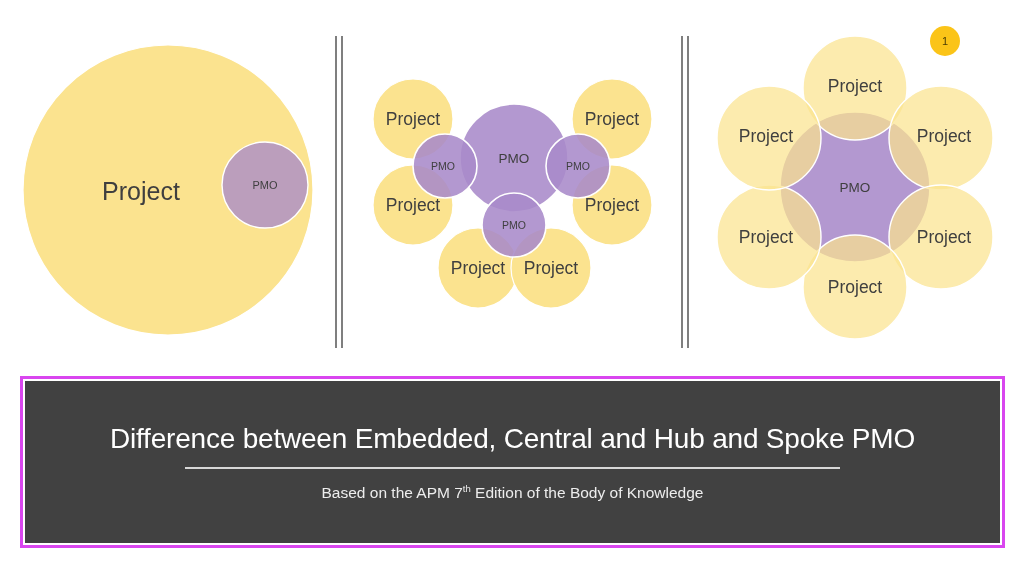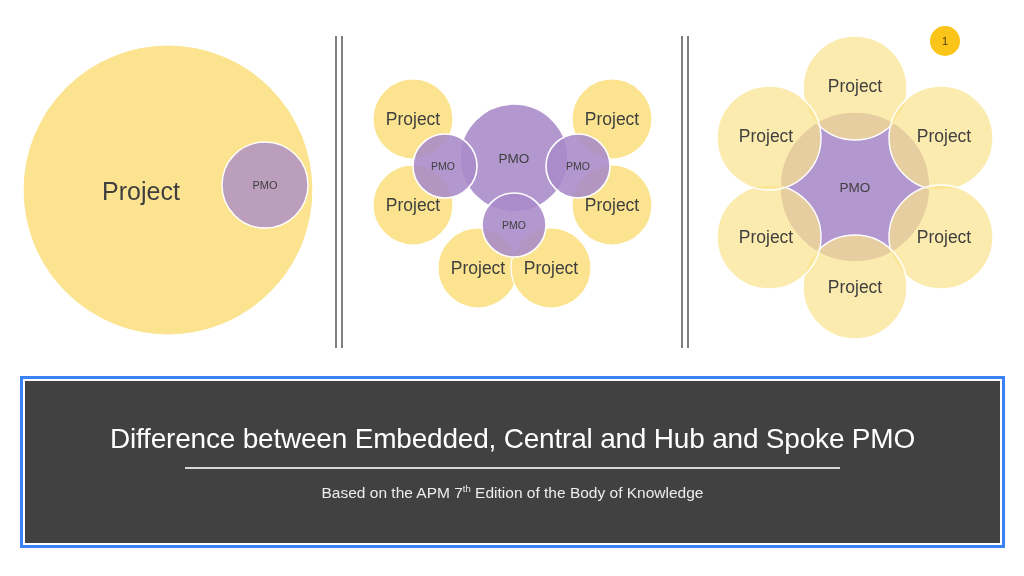--- a/index.html
+++ b/index.html
@@ -109,21 +109,21 @@
   }
 
   
   .title-box {
     position: absolute;
     left: 20px;
     top: 376px;
     width: 985px;
     height: 172px;
     background: #414141;
-    border: 3px solid #3b82f6;
+    border: 3px solid #d946ef;
     box-sizing: border-box;
     box-shadow: inset 0 0 0 2px #ffffff;
     display: flex;
     flex-direction: column;
     align-items: center;
     justify-content: center;
   }
   .title-main {
     color: #ffffff;
     font-size: 28px;

